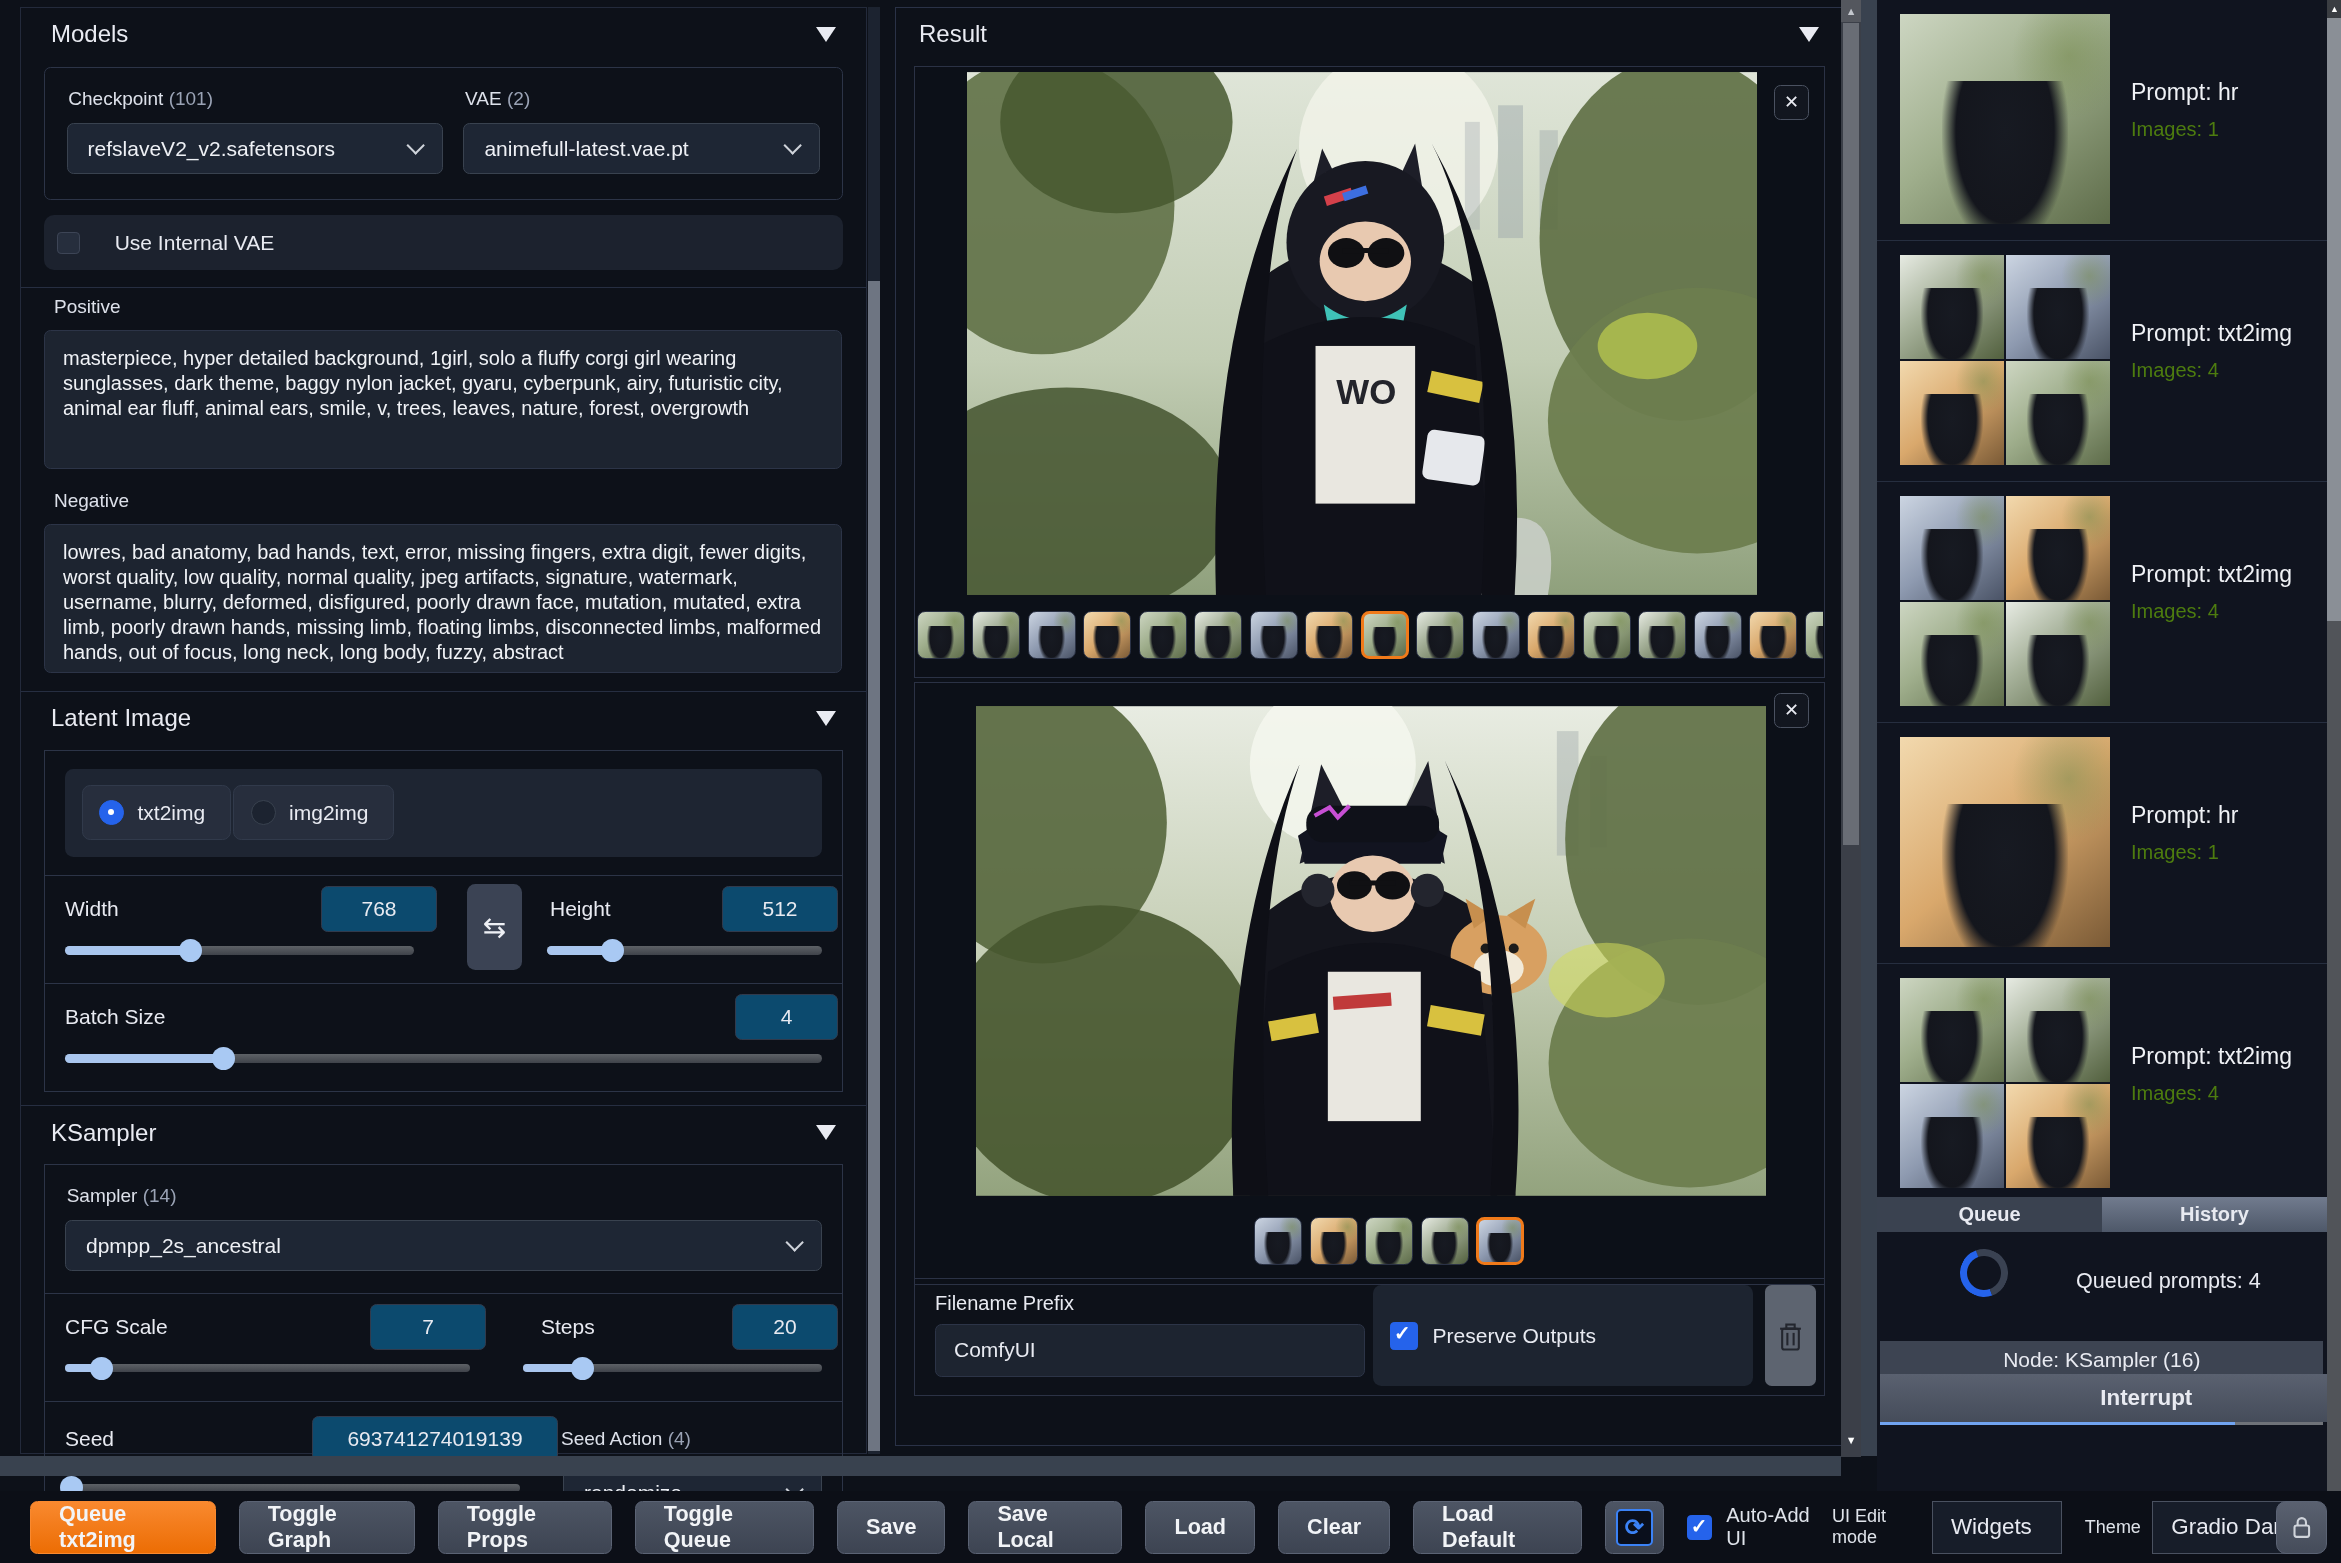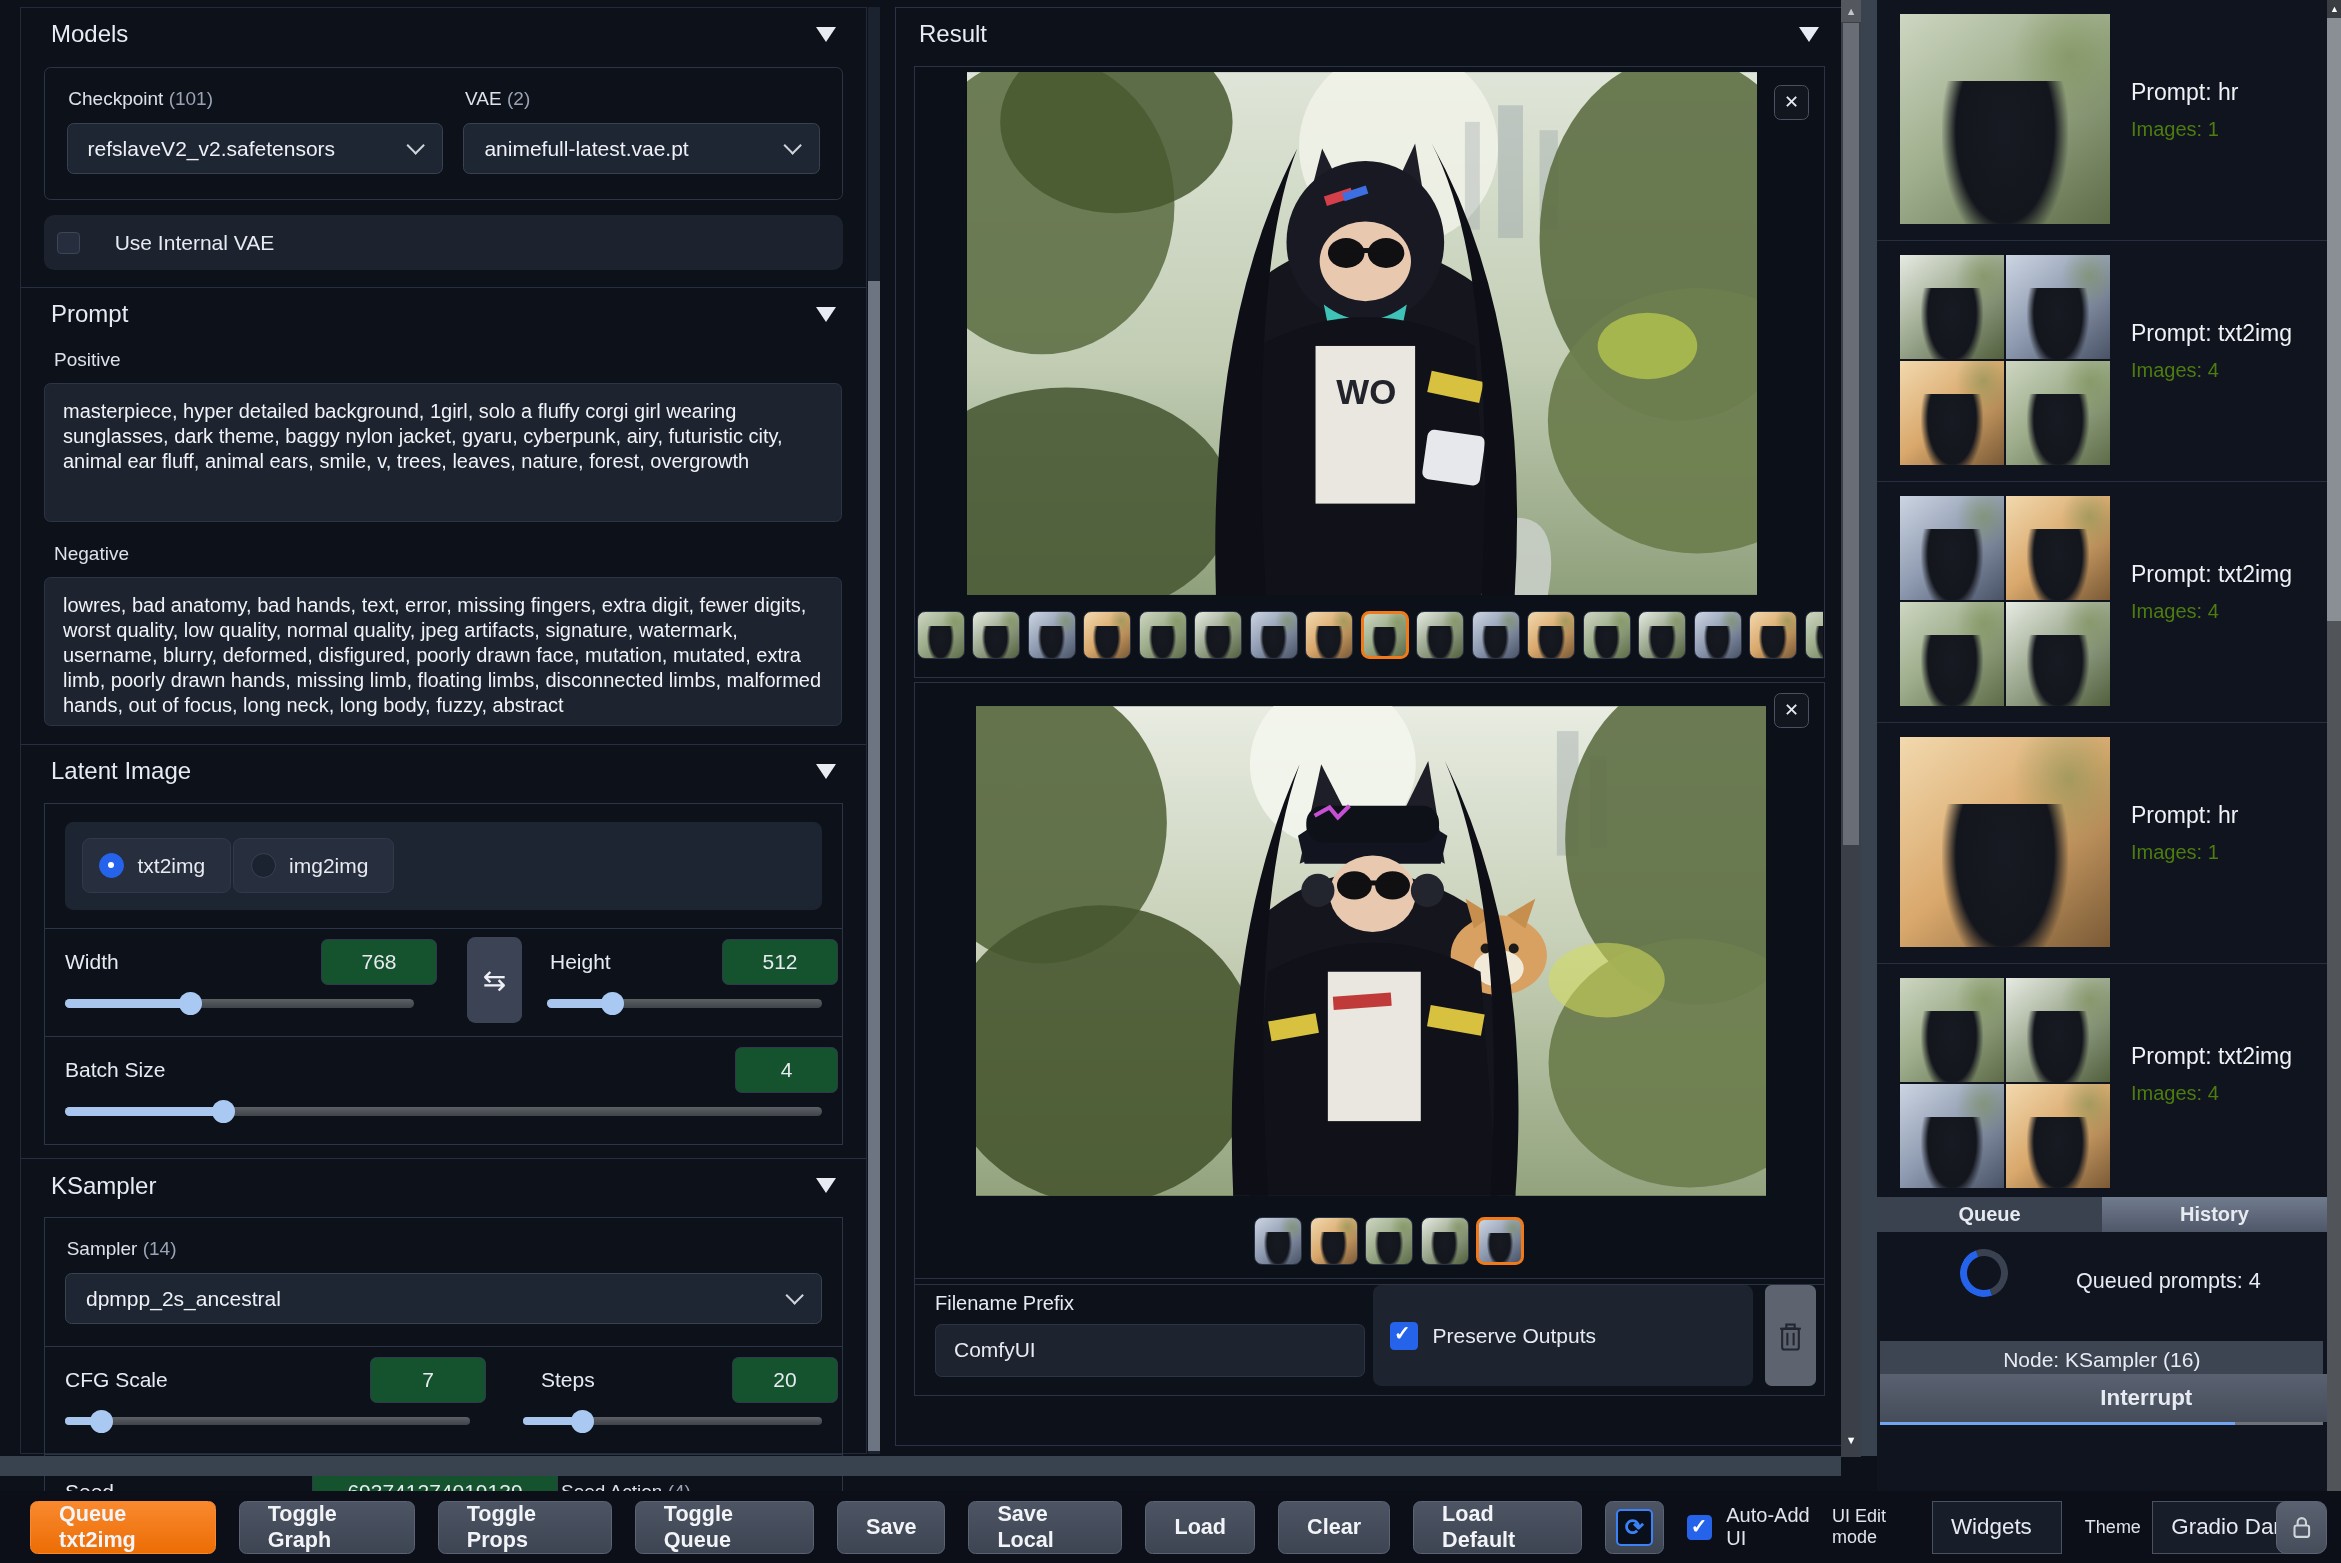--- a/index.html
+++ b/index.html
@@ -36,21 +36,21 @@
   .latent-box, .ks-box { border:0.8px solid #2c3447; margin:5px 23px 13.3px 23px; }
   .radio-wrap { background:#1e2532; border-radius:8.3px; margin:18px 20px; padding:16.6px 16.6px; display:flex; gap:2px; }
   .pill { background:#272e3d; border:0.8px solid #313a4b; border-radius:8.3px; height:55px; display:flex; align-items:center; padding:0 25px 0 16.6px; gap:13.3px; font-size:21px; }
   .radio { width:25px; height:25px; border-radius:50%; background:#1c2330; border:1.7px solid #39424f; position:relative; }
   .radio.sel { background:#2563eb; border-color:#2563eb; }
   .radio.sel::after { content:""; position:absolute; left:7.5px; top:7.5px; width:6.6px; height:6.6px; border-radius:50%; background:#fff; }
 
   .inner-div { height:0.8px; background:#2c3447; }
   .dim-row { display:flex; align-items:center; padding:21.6px 20px 6.6px 20px; position:relative; }
   .dim-label { font-size:21px; }
-  .numbox { background:#14532d; border:0.8px solid #313a4c; border-radius:6.6px; height:46px; min-width:116px; display:flex; align-items:center; justify-content:center; font-size:21px; }
+  .numbox { background:#0c4a6e; border:0.8px solid #313a4c; border-radius:6.6px; height:46px; min-width:116px; display:flex; align-items:center; justify-content:center; font-size:21px; }
   .swap-btn { width:55px; height:86px; background:#3b4354; border-radius:8.3px; display:flex; align-items:center; justify-content:center; font-size:28px; color:#eef0f5; }
   .swap-btn::after{ content:"⇆"; }
 
   .slider { position:relative; height:15px; margin:15px 20px 25px 20px; }
   .slider .track { position:absolute; left:0; right:0; top:3.3px; height:8.3px; border-radius:5px; background:linear-gradient(#5d6166,#3f434a); }
   .slider .fill { position:absolute; left:0; top:3.3px; height:8.3px; border-radius:5px; background:#a9c6ee; }
   .slider .handle { position:absolute; top:-4.1px; width:23px; height:23px; border-radius:50%; background:#a9c9f3; margin-left:-11.6px; }
 
   
   .result-panel { left:895px; top:6.6px; width:948px; height:1439px; border:0.8px solid #2a3247; }
@@ -151,24 +151,20 @@
         </div>
       </div>
     </div>
   </div>
   <div class="fillbox">
     <span class="cb"></span>
     <span class="cb-label">Use Internal VAE</span>
   </div>
   <div class="divider"></div>
 
-  <div class="sec-header">
-    <span class="sec-title">Prompt</span>
-    <span class="tri-down"></span>
-  </div>
   <div class="pad-label">Positive</div>
   <textarea class="prompt" rows="5" style="height: 139px;">masterpiece, hyper detailed background, 1girl, solo a fluffy corgi girl wearing sunglasses, dark theme, baggy nylon jacket, gyaru, cyberpunk, airy, futuristic city, animal ear fluff, animal ears, smile, v, trees, leaves, nature, forest, overgrowth</textarea>
   <div class="pad-label" style="margin-top:21.6px;">Negative</div>
   <textarea class="prompt" rows="6" style="height: 149px;">lowres, bad anatomy, bad hands, text, error, missing fingers, extra digit, fewer digits, worst quality, low quality, normal quality, jpeg artifacts, signature, watermark, username, blurry, deformed, disfigured, poorly drawn face, mutation, mutated, extra limb, poorly drawn hands, missing limb, floating limbs, disconnected limbs, malformed hands, out of focus, long neck, long body, fuzzy, abstract</textarea>
   <div class="divider" style="margin-top:18px;"></div>
 
   <div class="sec-header">
     <span class="sec-title">Latent Image</span>
     <span class="tri-down"></span>
   </div>

